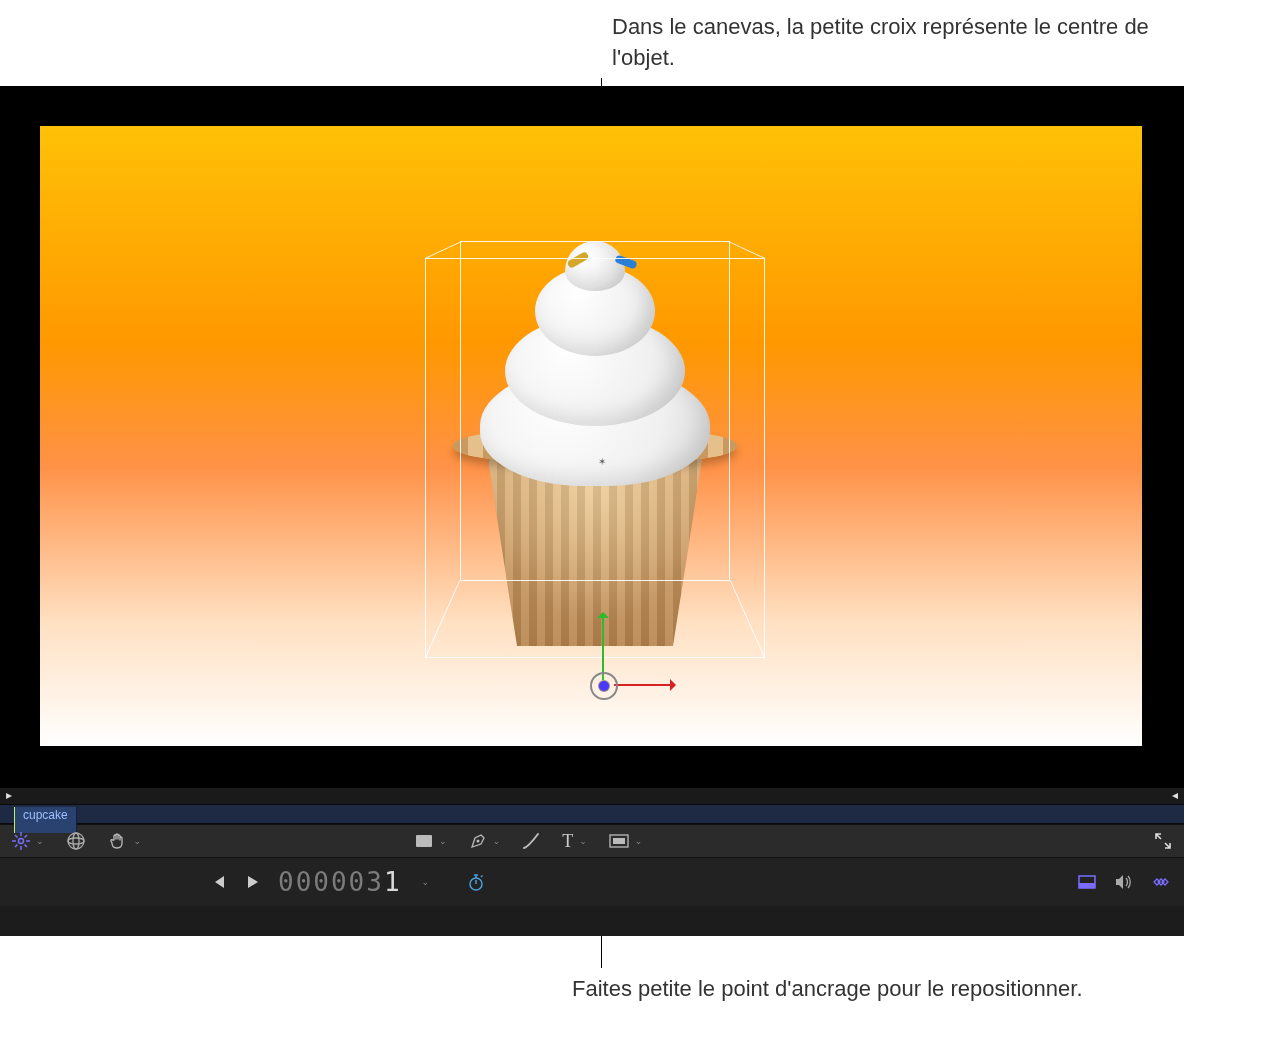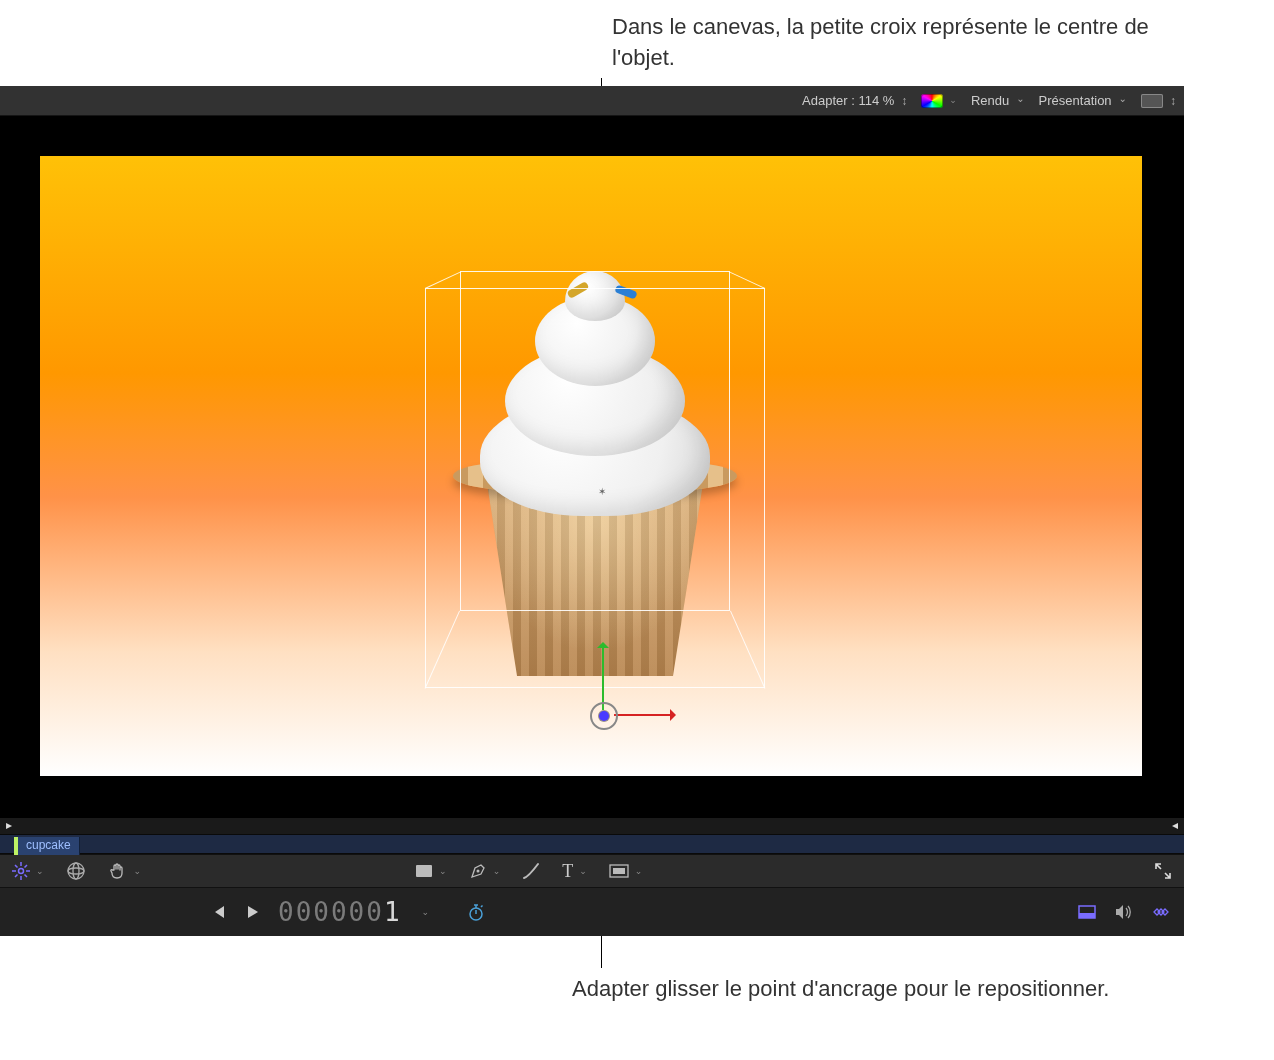--- a/index.html
+++ b/index.html
@@ -178,27 +178,27 @@
     .ruler .mark-l { left: 6px; }
     .ruler .mark-r { right: 6px; }
     .track-row {
       height: 20px;
       background: #1e2a44;
       border-top: 1px solid #0a0a0a;
       border-bottom: 1px solid #0a0a0a;
     }
     .clip {
       margin-left: 14px;
-      height: 18px;
+      height: 26px;
       display: inline-block;
       background: #2a4270;
       color: #9fbfff;
       font-size: 12px;
       padding: 1px 8px 0 8px;
-      border-left: 4px solid #bef264;
+      border-left: 1px solid #bef264;
       border-right: 1px solid #122038;
     }
 
     
     .toolrow {
       height: 34px;
       background: #2b2b2b;
       display: flex;
       align-items: center;
       gap: 22px;
@@ -238,43 +238,25 @@
 
     
     svg { display: block; }
   </style>
 </head>
 <body>
 
 <div class="callout top">Dans le canevas, la petite croix représente le centre de l'objet.</div>
 <div class="callout-line top-line"></div>
 
-<div class="callout bottom">Adapter glisser le point d'ancrage pour le repositionner.</div>
+<div class="callout bottom">Faites petite le point d'ancrage pour le repositionner.</div>
 <div class="callout-line bottom-line"></div>
 
 <div class="app">
 
-  <div class="topbar">
-    <div class="item stepper-glyph">
-      <span>Adapter : 114 %</span>
-    </div>
-    <div class="item">
-      <span class="color-swatch"></span>
-      <span class="mini-chev"></span>
-    </div>
-    <div class="item chev">
-      <span>Rendu</span>
-    </div>
-    <div class="item chev">
-      <span>Présentation</span>
-    </div>
-    <div class="item stepper-glyph">
-      <span class="aspect-swatch"></span>
-    </div>
-  </div>
 
   <div class="canvas-wrap">
     <div class="canvas">
 
       <div class="cupcake">
         <div class="wrapper-base"></div>
         <div class="wrapper-rim"></div>
         <div class="frosting">
           <div class="fr-blob f1"></div>
           <div class="fr-blob f2"></div>
@@ -384,21 +366,21 @@
       <svg width="16" height="16" viewBox="0 0 16 16">
           <path d="M3 2v12M14 2L5 8l9 6z" fill="#ccc"></path>
         </svg>
     </span>
     <span class="tp-icon">
       <svg width="16" height="16" viewBox="0 0 16 16">
           <path d="M4 2l10 6-10 6z" fill="#ccc"></path>
         </svg>
     </span>
     <span class="timecode">
-      <span>000000</span><span class="last">1</span>
+      <span>000003</span><span class="last">1</span>
     </span>
     <span class="tp-icon">
       <span class="mini-chev"></span>
     </span>
     <span class="tp-icon" style="margin-left:20px">
       <svg width="18" height="18" viewBox="0 0 18 18">
         <circle cx="9" cy="11" r="6" fill="none" stroke="#4aa0d8" stroke-width="1.5"></circle>
         <path d="M9 11V7M7 2h4M9 2v3M14 4l1.5-1.5" stroke="#4aa0d8" stroke-width="1.5"></path>
       </svg>
     </span>

